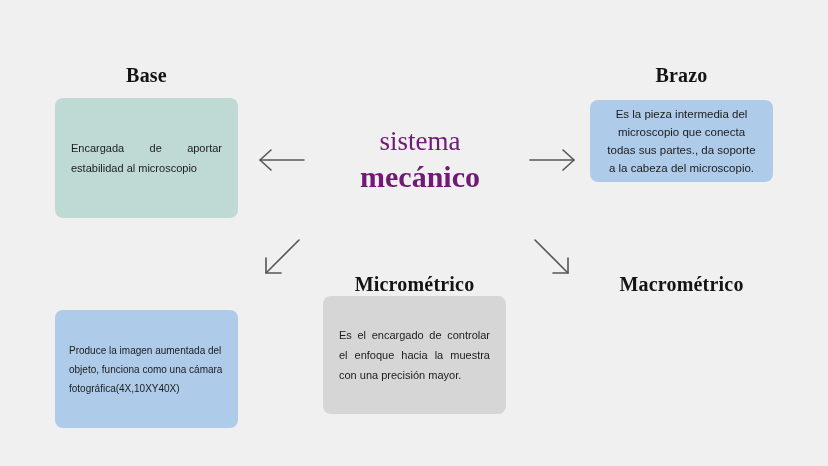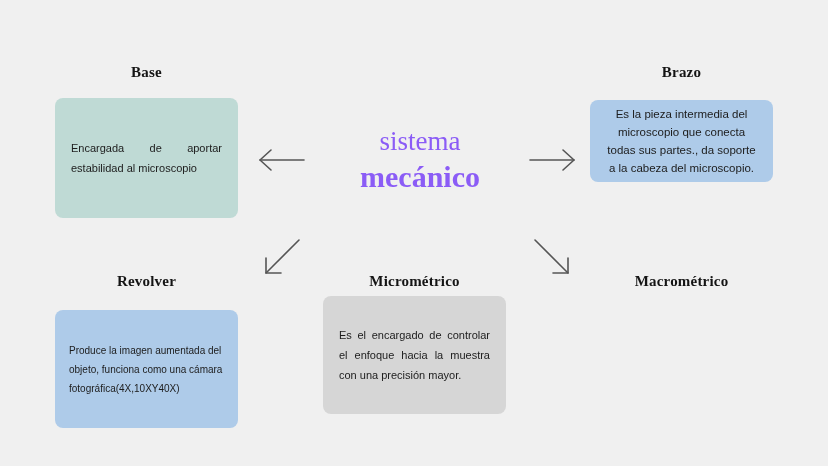--- a/index.html
+++ b/index.html
@@ -17,21 +17,21 @@
     position: relative;
     width: 828px;
     height: 466px;
   }
 
   
   .node-title {
     position: absolute;
     font-family: "Liberation Serif", "DejaVu Serif", serif;
     font-weight: bold;
-    font-size: 15px;
+    font-size: 20px;
     color: #141414;
     text-align: center;
     white-space: nowrap;
     letter-spacing: 0.2px;
   }
 
   
   .node-box {
     position: absolute;
     border-radius: 8px;
@@ -55,21 +55,21 @@
   .txt-left    { text-align: left; }
 
   
   #center-title {
     position: absolute;
     left: 300px;
     top: 124px;
     width: 240px;
     text-align: center;
     font-family: "Liberation Serif", "DejaVu Serif", serif;
-    color: #8b5cf6;
+    color: #701a75;
   }
   #center-title .line1 {
     display: block;
     font-size: 27px;
     font-weight: normal;
     line-height: 34px;
   }
   #center-title .line2 {
     display: block;
     font-size: 30px;
@@ -95,21 +95,20 @@
   <div class="node-title" style="left:55px; top:64px; width:183px;">Base</div>
   <div class="node-box teal" style="left:55px; top:98px; width:183px; height:120px; padding:10px 16px;">
     <div class="node-text txt-justify">Encargada de aportar estabilidad al microscopio</div>
   </div>
 
   <div class="node-title" style="left:590px; top:64px; width:183px;">Brazo</div>
   <div class="node-box blue" style="left:590px; top:100px; width:183px; height:82px; padding:8px 14px;">
     <div class="node-text txt-center" style="font-size:11.5px; line-height:18px;">Es la pieza intermedia del microscopio que conecta todas sus partes., da soporte a la cabeza del microscopio.</div>
   </div>
 
-  <div class="node-title" style="left:55px; top:273px; width:183px;">Revolver</div>
   <div class="node-box blue" style="left:55px; top:310px; width:183px; height:118px; padding:8px 14px;">
     <div class="node-text txt-left" style="font-size:10px; line-height:19px;">Produce la imagen aumentada del objeto, funciona como una cámara fotográfica(4X,10XY40X)</div>
   </div>
 
   <div class="node-title" style="left:323px; top:273px; width:183px;">Micrométrico</div>
   <div class="node-box gray" style="left:323px; top:296px; width:183px; height:118px; padding:8px 16px;">
     <div class="node-text txt-justify">Es el encargado de controlar el enfoque hacia la muestra con una precisión mayor.</div>
   </div>
 
   <div class="node-title" style="left:590px; top:273px; width:183px;">Macrométrico</div>

